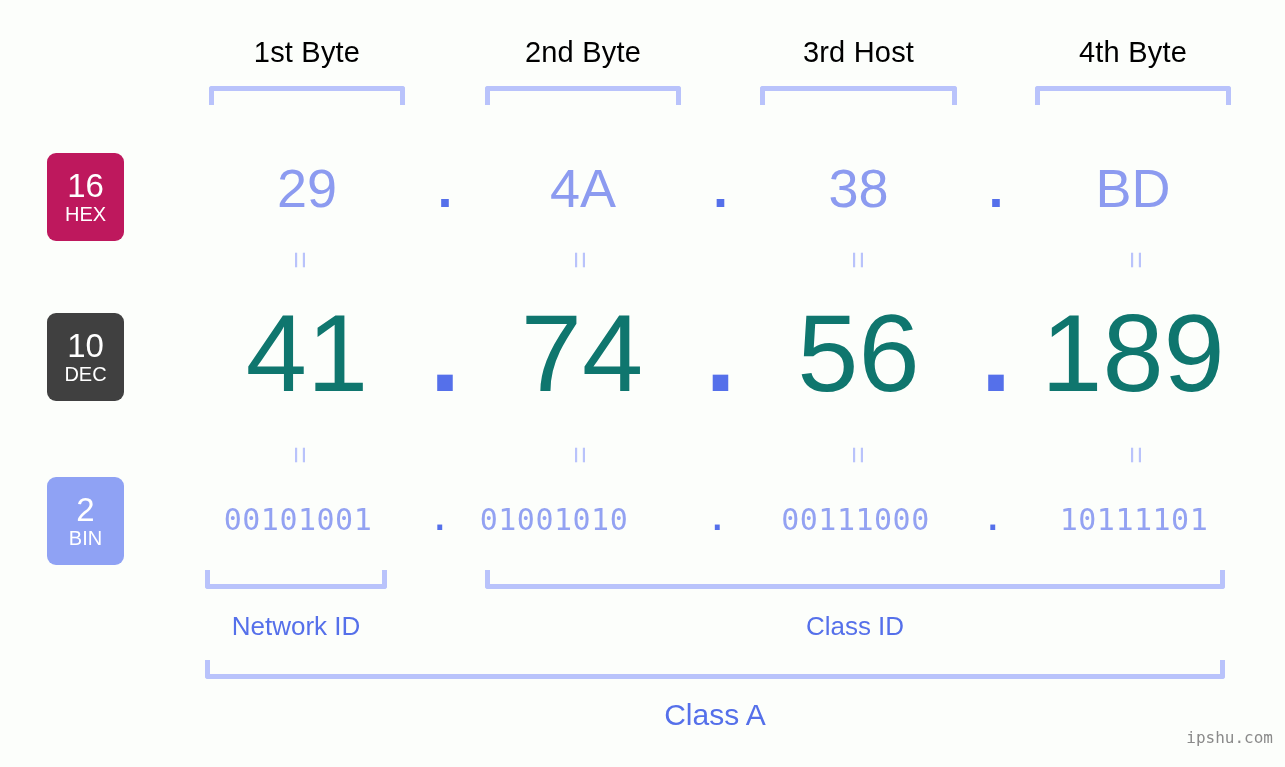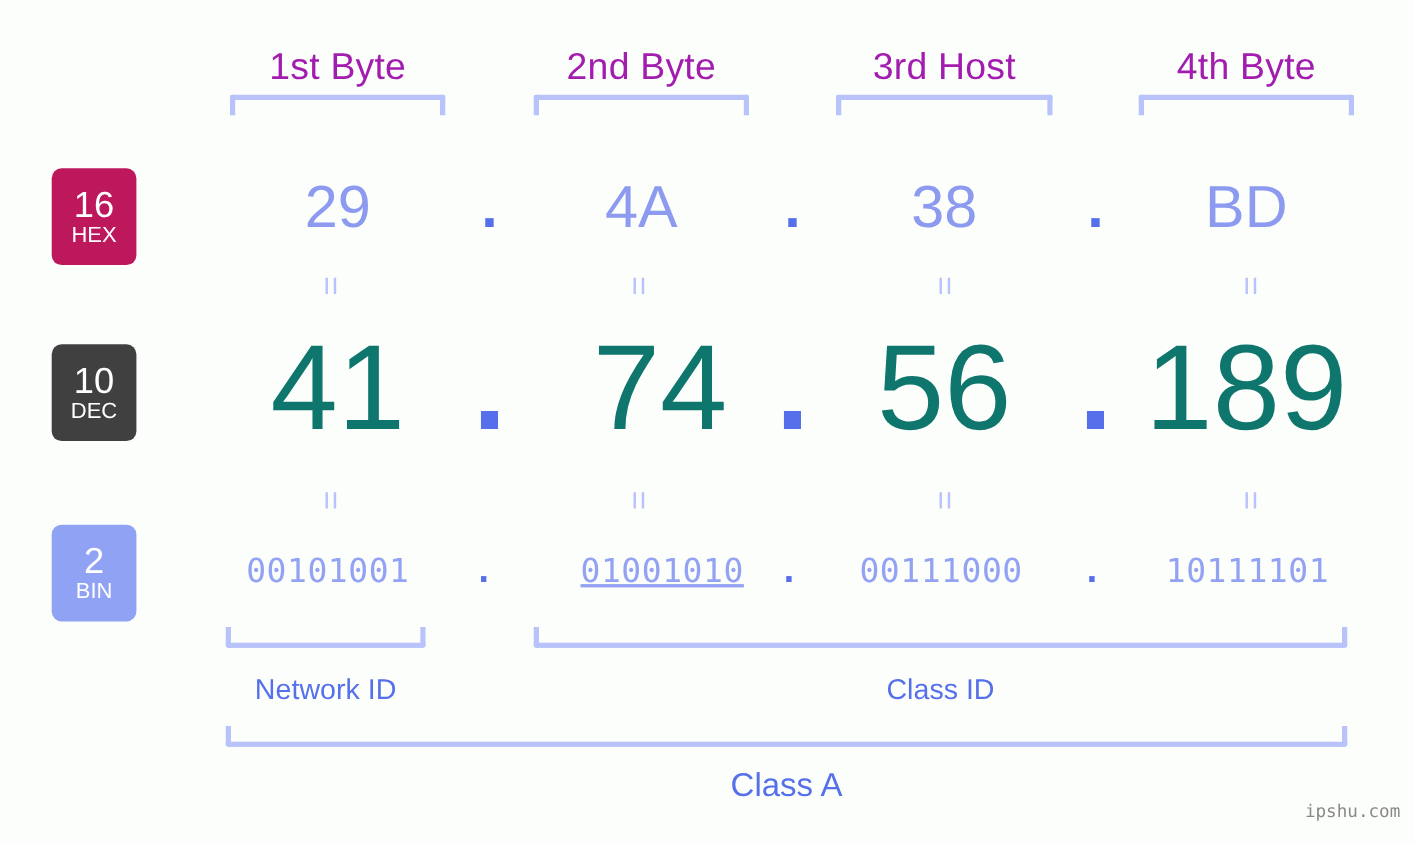--- a/index.html
+++ b/index.html
@@ -19,26 +19,25 @@
     inset: 0;
   }
 
   
   .byte-label {
     position: absolute;
     top: 32px;
     height: 40px;
     line-height: 40px;
     text-align: center;
-    font-size: 34px;
-    color: #a21caf;
+    font-size: 29px;
+    color: #000000;
     font-family: "Liberation Sans", sans-serif;
     letter-spacing: 0.2px;
     white-space: nowrap;
-    margin-top: 9px;
   }
 
   
   .top-bracket {
     position: absolute;
     top: 86px;
     height: 19px;
     border-top: 5px solid #b9c3fb;
     border-left: 5px solid #b9c3fb;
     border-right: 5px solid #b9c3fb;
@@ -233,36 +232,36 @@
   </div>
 
   <div class="eq" style="left:289px; top:245px;">=</div>
   <div class="eq" style="left:569px; top:245px;">=</div>
   <div class="eq" style="left:847px; top:245px;">=</div>
   <div class="eq" style="left:1125px; top:245px;">=</div>
 
   <div class="dec-row">
     <div class="cell" style="left:209px; width:196px;">41</div>
     <div class="cell dot" style="left:405px; width:80px;">.</div>
-    <div class="cell" style="left:502px; width:196px;">74</div>
+    <div class="cell" style="left:484px; width:196px;">74</div>
     <div class="cell dot" style="left:681px; width:79px;">.</div>
     <div class="cell" style="left:760px; width:197px;">56</div>
     <div class="cell dot" style="left:957px; width:78px;">.</div>
     <div class="cell" style="left:1035px; width:196px;">189</div>
   </div>
 
   <div class="eq" style="left:289px; top:440px;">=</div>
   <div class="eq" style="left:569px; top:440px;">=</div>
   <div class="eq" style="left:847px; top:440px;">=</div>
   <div class="eq" style="left:1125px; top:440px;">=</div>
 
   <div class="bin-row">
     <div class="cell" style="left:200px; width:196px;">00101001</div>
     <div class="cell dot" style="left:400px; width:80px;">.</div>
-    <div class="cell" style="left:504px; width:196px;text-decoration:underline;">01001010</div>
+    <div class="cell" style="left:456px; width:196px;">01001010</div>
     <div class="cell dot" style="left:678px; width:79px;">.</div>
     <div class="cell" style="left:757px; width:197px;">00111000</div>
     <div class="cell dot" style="left:954px; width:78px;">.</div>
     <div class="cell" style="left:1036px; width:196px;">10111101</div>
   </div>
 
   <div class="bottom-bracket" style="left:205px; top:570px; width:182px;"></div>
   <div class="bottom-bracket" style="left:485px; top:570px; width:740px;"></div>
 
   <div class="section-label" style="left:205px; top:610px; width:182px;">Network ID</div>

